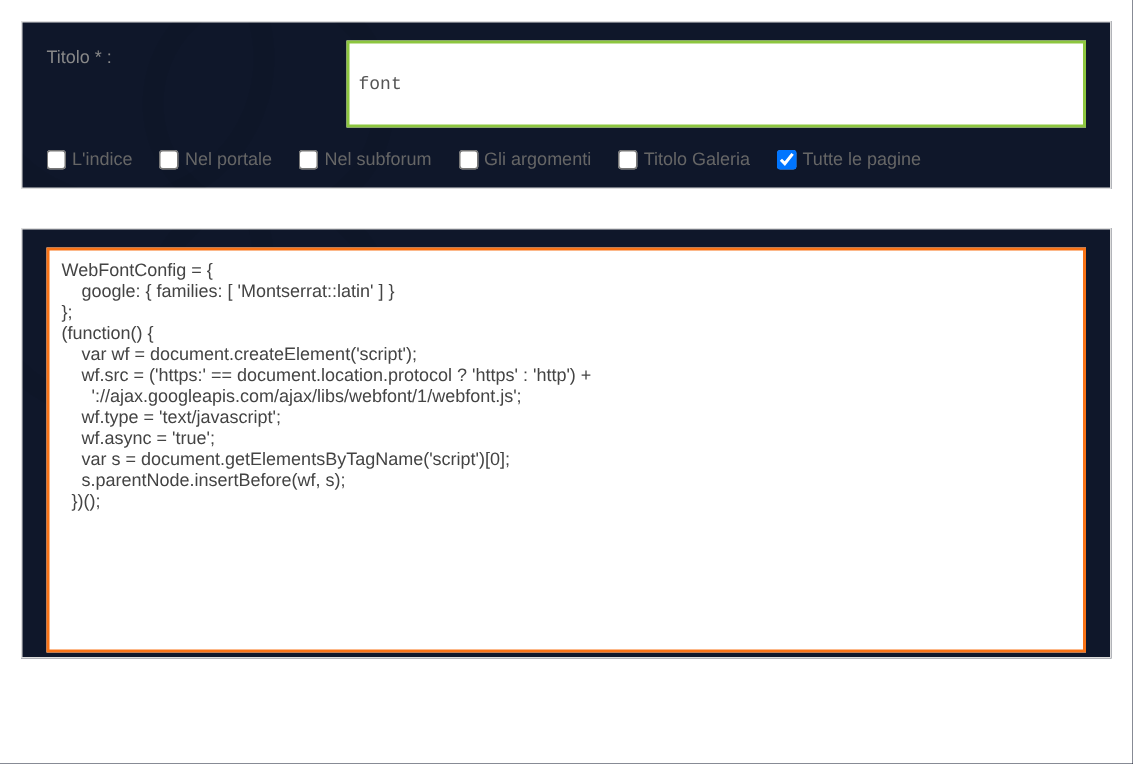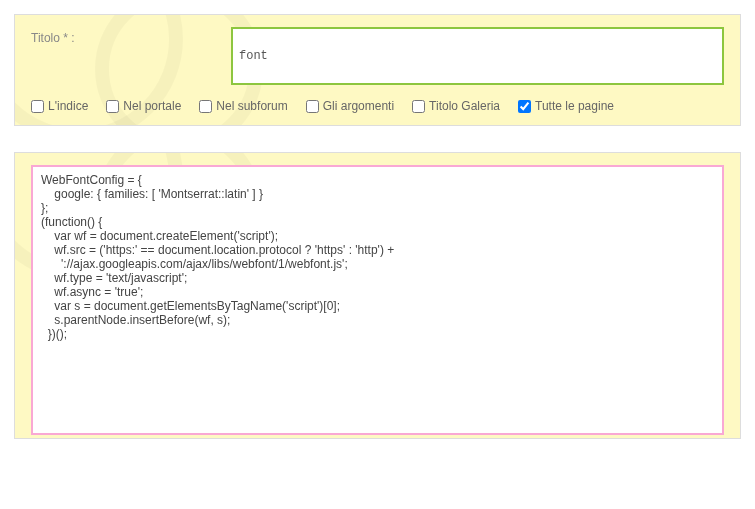--- a/index.html
+++ b/index.html
@@ -6,21 +6,21 @@
   body {
     font-family: Verdana, Arial, sans-serif;
     font-size: 12px;
     color: #666;
     background: #fff;
     padding: 14px;
     width: 755px;
   }
   .panel {
     border: 1px solid #ddd;
-    background: #fef9c3;
+    background: #0f172a;
     padding: 12px 16px;
     margin-bottom: 26px;
     position: relative;
     overflow: hidden;
   }
   
   .swirls {
     position: absolute;
     inset: 0;
     pointer-events: none;
@@ -79,21 +79,21 @@
   .check-item {
     display: inline-flex;
     align-items: center;
     gap: 4px;
   }
   .check-item input { margin: 0; }
 
   textarea.code {
     width: 100%;
     height: 270px;
-    border: 2px solid #f9a8d4;
+    border: 2px solid #f97316;
     padding: 6px 8px;
     font-family: Verdana, Arial, sans-serif;
     font-size: 12px;
     color: #444;
     resize: none;
     outline: none;
     white-space: pre;
     overflow: auto;
   }
 

